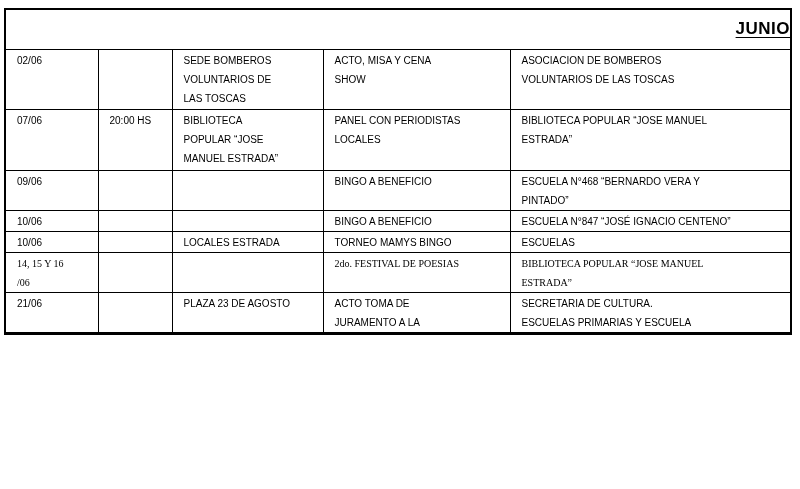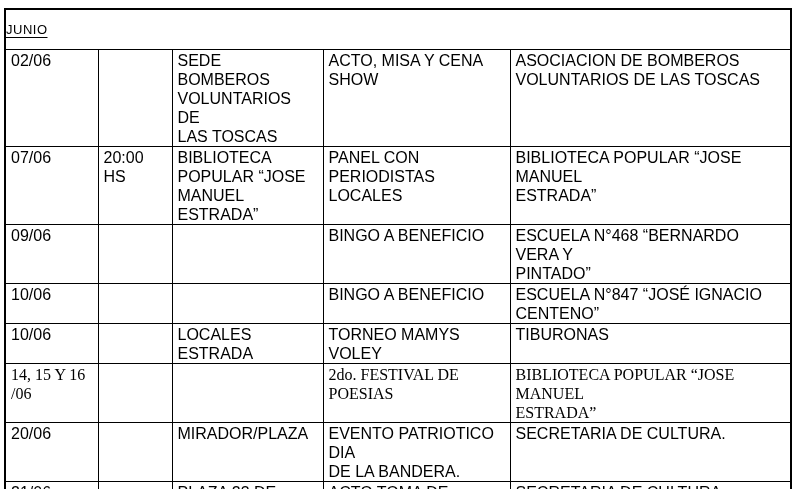--- a/index.html
+++ b/index.html
@@ -24,34 +24,34 @@
     table-layout: fixed;
     border: 2px solid #000;
     border-bottom-width: 3px;
   }
   table.schedule th,
   table.schedule td {
     border: 1px solid #000;
   }
   th.title-cell {
     height: 40px;
-    text-align: left;
+    text-align: right;
     vertical-align: middle;
-    font-size: 13px;
-    font-weight: normal;
+    font-size: 17px;
+    font-weight: bold;
     letter-spacing: 0.5px;
   }
   th.title-cell .title-text {
     text-decoration: underline;
     text-underline-offset: 3px;
   }
   table.schedule td {
     vertical-align: top;
-    padding: 1px 5px 0 5px;
-    font-size: 16px;
+    padding: 1px 5px 0 11px;
+    font-size: 10px;
     line-height: 19px;
     white-space: pre-line;
     overflow: hidden;
   }
 </style>
 </head>
 <body>
 
 <div class="page">
   <table class="schedule">
@@ -104,39 +104,31 @@
           <td>10/06</td>
           <td></td>
           <td></td>
           <td>BINGO A BENEFICIO</td>
           <td>ESCUELA N°847 “JOSÉ IGNACIO CENTENO”</td>
         </tr>
         <tr style="height: 19px;">
           <td>10/06</td>
           <td></td>
           <td>LOCALES ESTRADA</td>
-          <td>TORNEO MAMYS VOLEY</td>
-          <td>TIBURONAS</td>
+          <td>TORNEO MAMYS BINGO</td>
+          <td>ESCUELAS</td>
         </tr>
         <tr style="height: 40px; font-family: Liberation Serif, serif;">
           <td>14, 15 Y 16
 /06</td>
           <td></td>
           <td></td>
           <td>2do. FESTIVAL DE POESIAS</td>
           <td>BIBLIOTECA POPULAR “JOSE MANUEL
 ESTRADA”</td>
-        </tr>
-        <tr style="height: 56px;">
-          <td>20/06</td>
-          <td></td>
-          <td>MIRADOR/PLAZA</td>
-          <td>EVENTO PATRIOTICO DIA
-DE LA BANDERA.</td>
-          <td>SECRETARIA DE CULTURA.</td>
         </tr>
         <tr style="height: 38px;">
           <td>21/06</td>
           <td></td>
           <td>PLAZA 23 DE AGOSTO</td>
           <td>ACTO TOMA DE
 JURAMENTO A LA</td>
           <td>SECRETARIA DE CULTURA.
 ESCUELAS PRIMARIAS Y ESCUELA</td>
         </tr>

